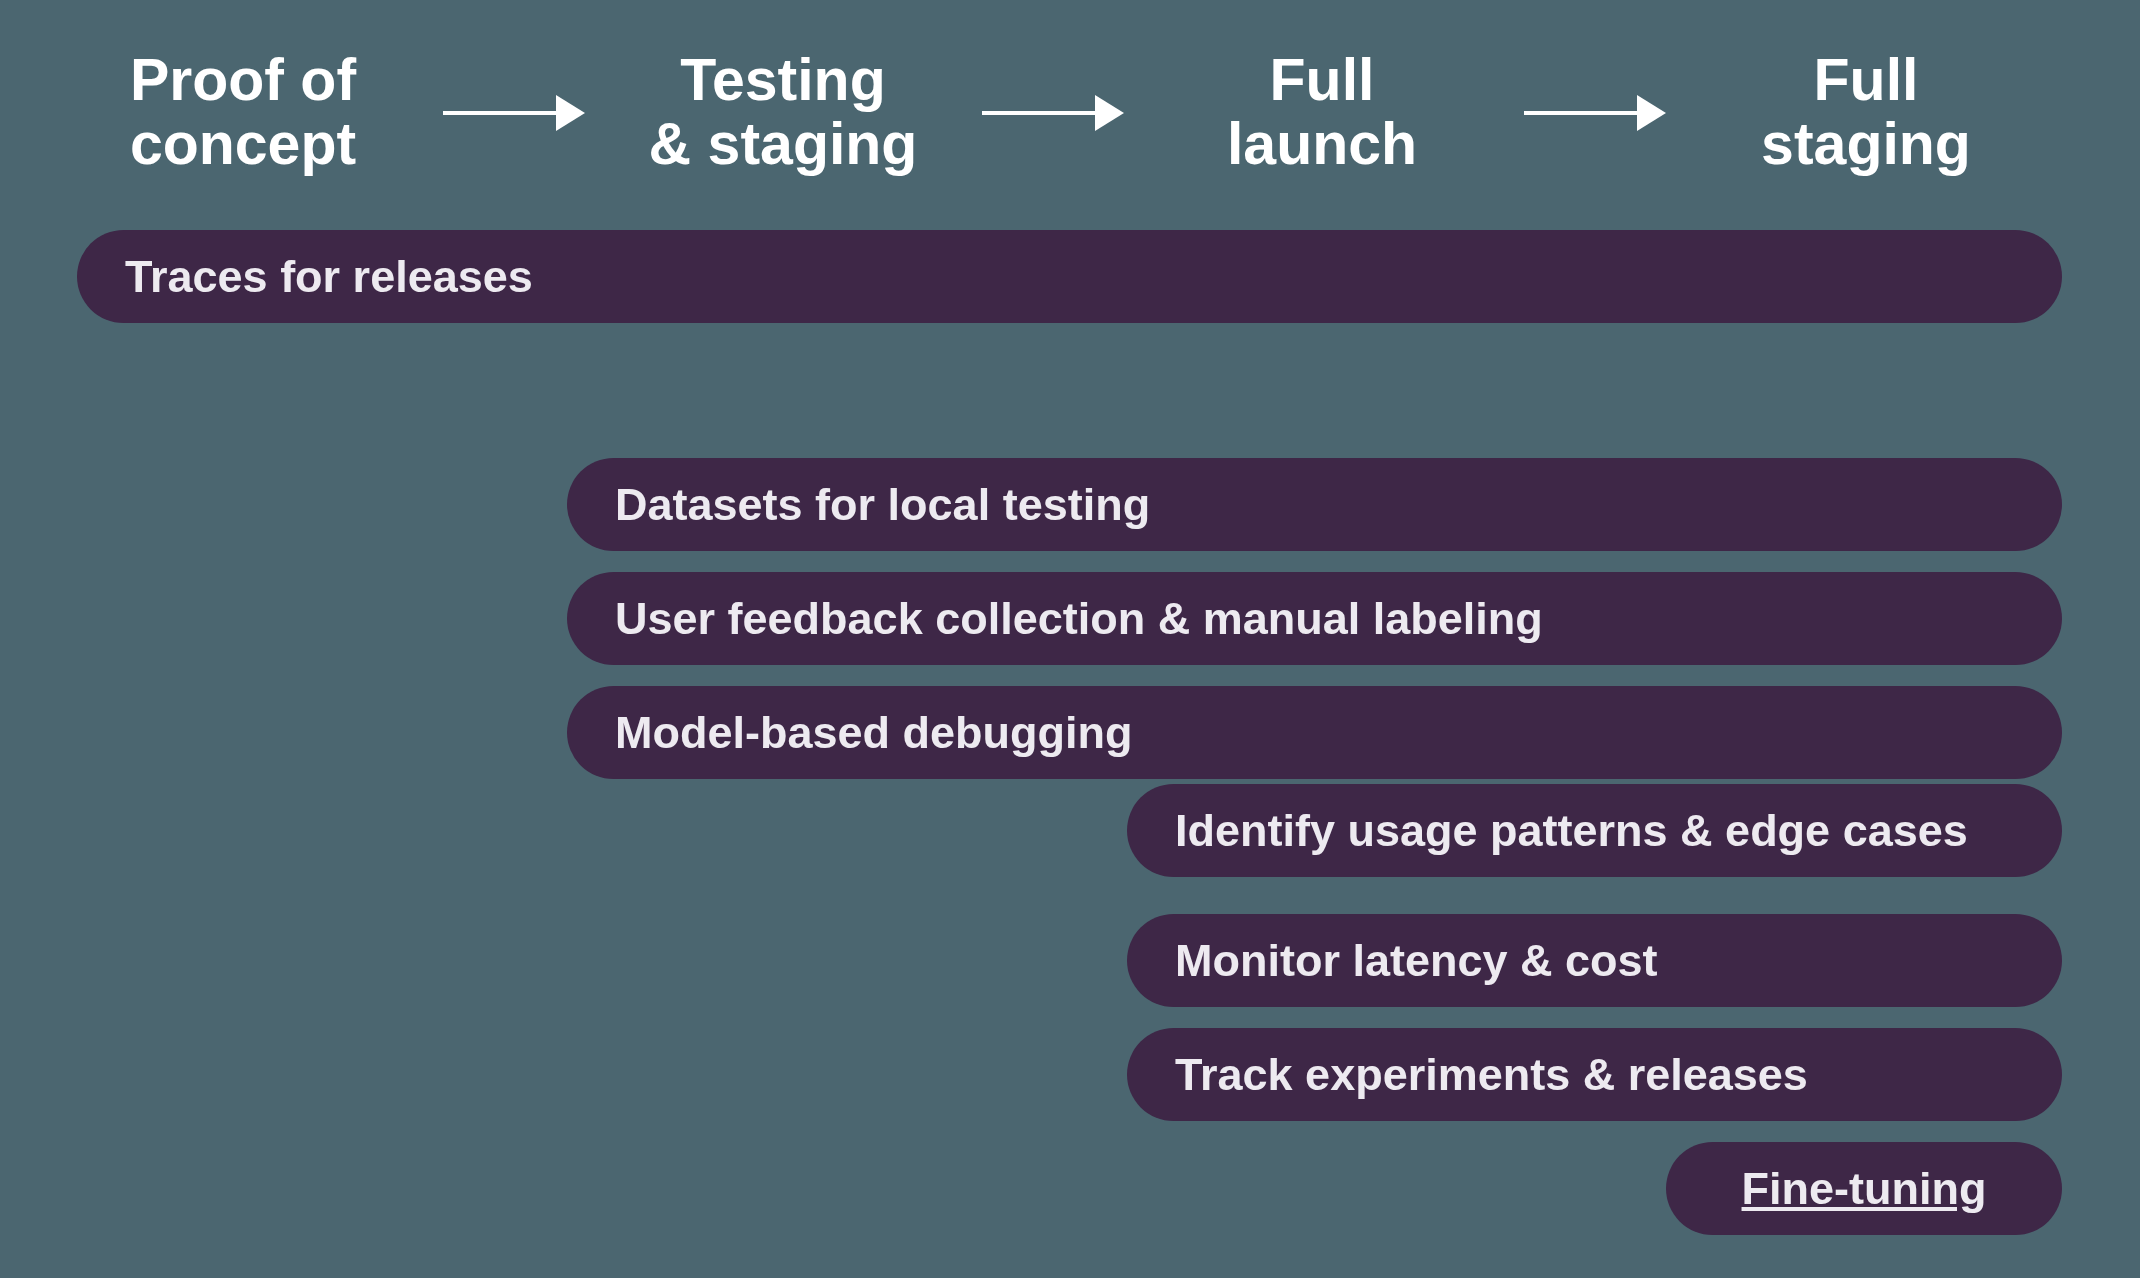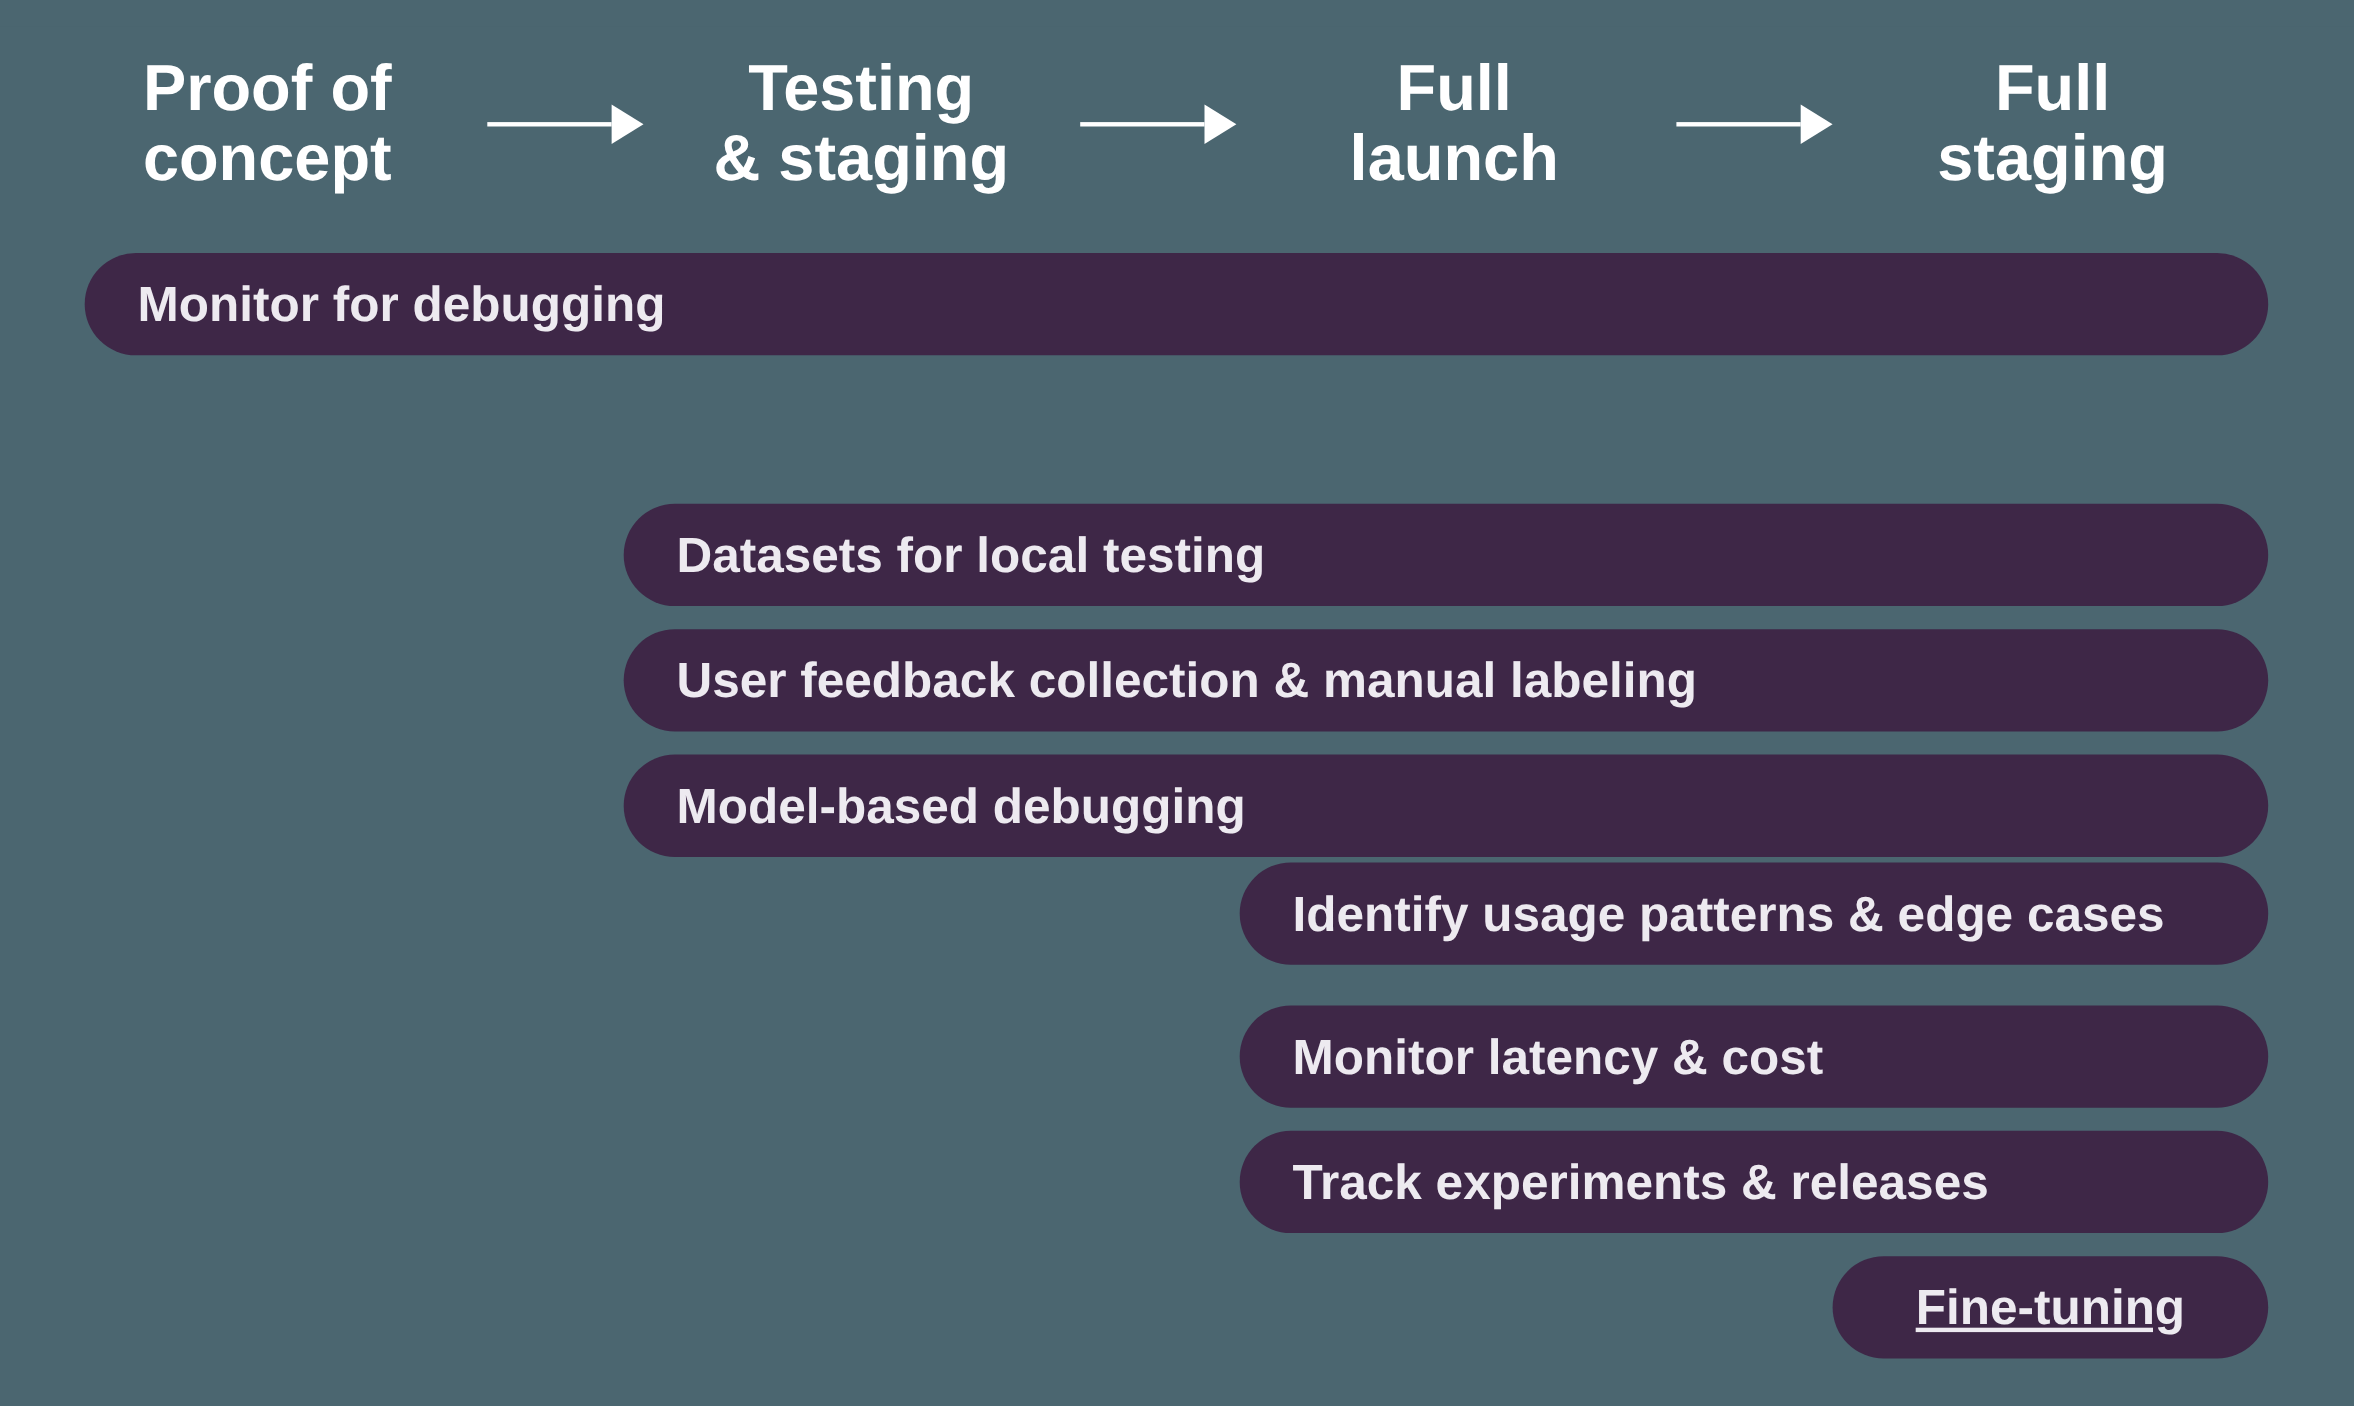--- a/index.html
+++ b/index.html
@@ -115,21 +115,21 @@
   </div>
   <div class="arrow a2">
     <span class="shaft"></span>
     <span class="head"></span>
   </div>
   <div class="arrow a3">
     <span class="shaft"></span>
     <span class="head"></span>
   </div>
 
-  <div class="bar r1 from-poc">Monitor for debugging</div>
+  <div class="bar r1 from-poc">Traces for releases</div>
   <div class="bar r4 from-test">User feedback collection &amp; manual labeling</div>
   <div class="bar r3 from-test">Datasets for local testing</div>
   <div class="bar r5 from-test">Model-based debugging</div>
   <div class="bar r6 from-beta">Identify usage patterns &amp; edge cases</div>
   <div class="bar r7 from-beta">Monitor latency &amp; cost</div>
   <div class="bar r8 from-beta">Track experiments &amp; releases</div>
   <div class="bar r9 from-full">Fine-tuning</div>
 
   <div class="edge-artifact"></div>
 </div>

